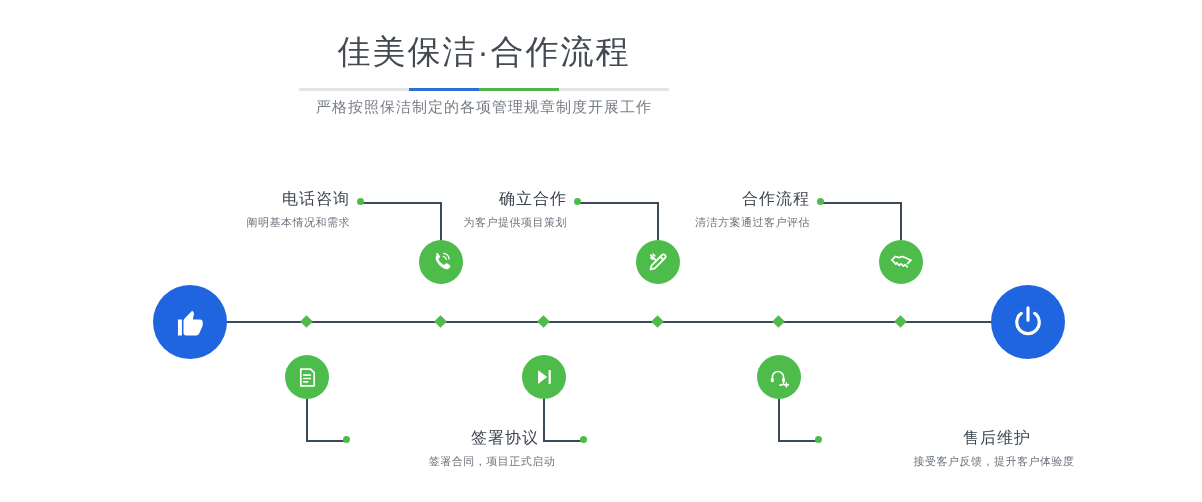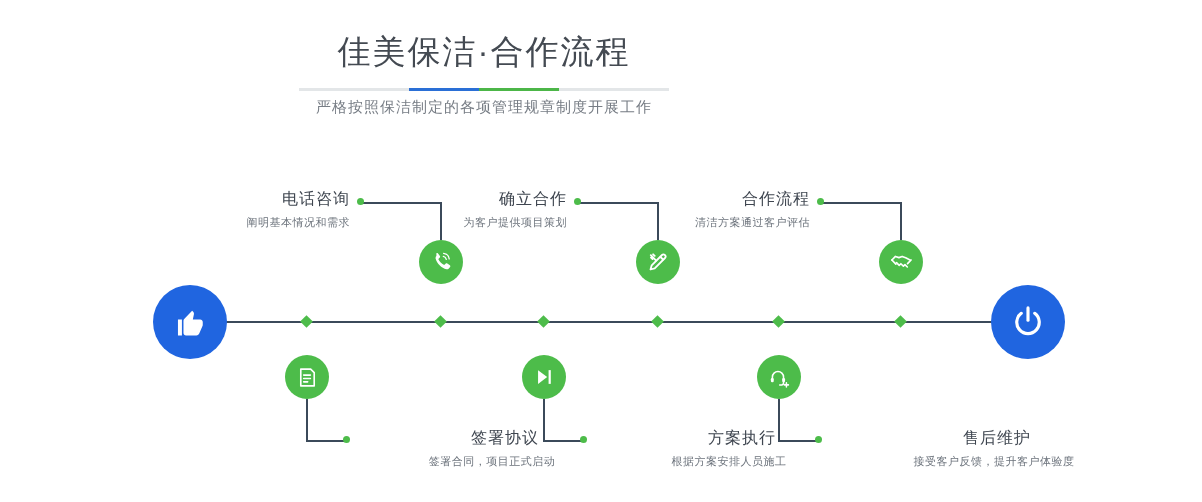--- a/index.html
+++ b/index.html
@@ -245,24 +245,20 @@
         <svg width="22" height="22" viewBox="0 0 24 24" fill="#ffffff">
           <path d="M5.5 4.5l10 7.5-10 7.5z"></path>
           <rect x="17" y="4.5" width="2.4" height="15"></rect>
         </svg>
       </span>
     </div>
     <div class="diamond" style="left:539px; top:317px;"></div>
     <div class="connector conn-v" style="left:543px; top:399px; height:42px;"></div>
     <div class="connector conn-h" style="left:543px; top:440px; width:40px;"></div>
     <div class="dot" style="left:580px; top:436px;"></div>
-    <div class="label left-align" style="left:592px; top:427px; width:300px;">
-      <div class="lbl-title">方案执行</div>
-      <div class="lbl-desc" style="margin-left:-26px;">根据方案安排人员施工</div>
-    </div>
 
     <div class="node" style="left:879px; top:240px;">
       <span>
         <svg width="25" height="25" viewBox="0 0 24 24" fill="none" stroke="#ffffff" stroke-width="1.6" stroke-linecap="round" stroke-linejoin="round">
           <path d="M2.8 9.6l3.4-3.4 3.3 1.1 3.1-1.1 3.4 1.3 4.2 2.1"></path>
           <path d="M7.2 12.2l2.6 2.5 1.6-1.5 2.4 2.3 1.5-1.4 2.3 2.2"></path>
           <path d="M2.8 9.6l3.8 3.9M21.2 9.6l-3.4 3.5"></path>
         </svg>
       </span>
     </div>

